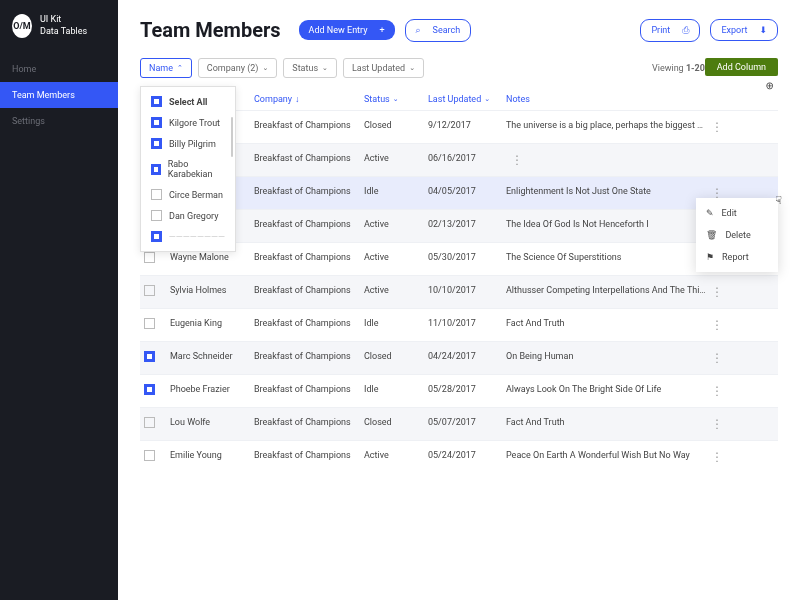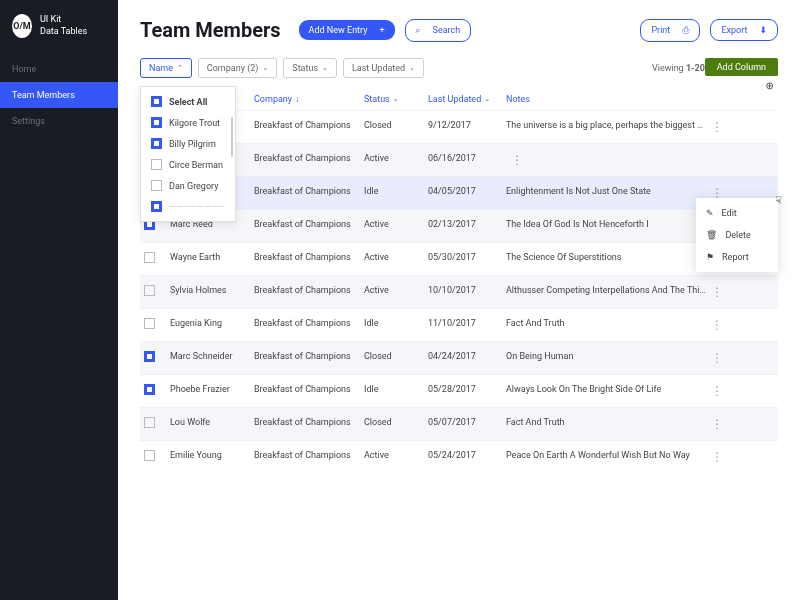--- a/index.html
+++ b/index.html
@@ -123,20 +123,24 @@
         </div>
       <div class="dd-item">
           <span class="cb on"></span>
           <span>Kilgore Trout</span>
         </div>
       <div class="dd-item">
           <span class="cb on"></span>
           <span>Billy Pilgrim</span>
         </div>
       <div class="dd-item">
+          <span class="cb on"></span>
+          <span>Rabo Karabekian</span>
+        </div>
+      <div class="dd-item">
           <span class="cb"></span>
           <span>Circe Berman</span>
         </div>
       <div class="dd-item">
           <span class="cb"></span>
           <span>Dan Gregory</span>
         </div>
       <div class="dd-item">
           <span class="cb on"></span>
           <span style="color:#ccc">————————</span>
@@ -202,21 +206,21 @@
           <div class="col-check"><span class="cb on"></span></div>
           <div class="col-name">Marc Reed</div>
           <div class="col-company">Breakfast of Champions</div>
           <div class="col-status">Active</div>
           <div class="col-date">02/13/2017</div>
           <div class="col-notes notes-cell">The Idea Of God Is Not Henceforth I</div>
           <div class="col-menu"><span class="dots">⋮</span></div>
         </div>
         <div class="row">
           <div class="col-check"><span class="cb"></span></div>
-          <div class="col-name">Wayne Earth</div>
+          <div class="col-name">Wayne Malone</div>
           <div class="col-company">Breakfast of Champions</div>
           <div class="col-status">Active</div>
           <div class="col-date">05/30/2017</div>
           <div class="col-notes notes-cell">The Science Of Superstitions</div>
           <div class="col-menu"><span class="dots">⋮</span></div>
         </div>
         <div class="row alt">
           <div class="col-check"><span class="cb"></span></div>
           <div class="col-name">Sylvia Holmes</div>
           <div class="col-company">Breakfast of Champions</div>

